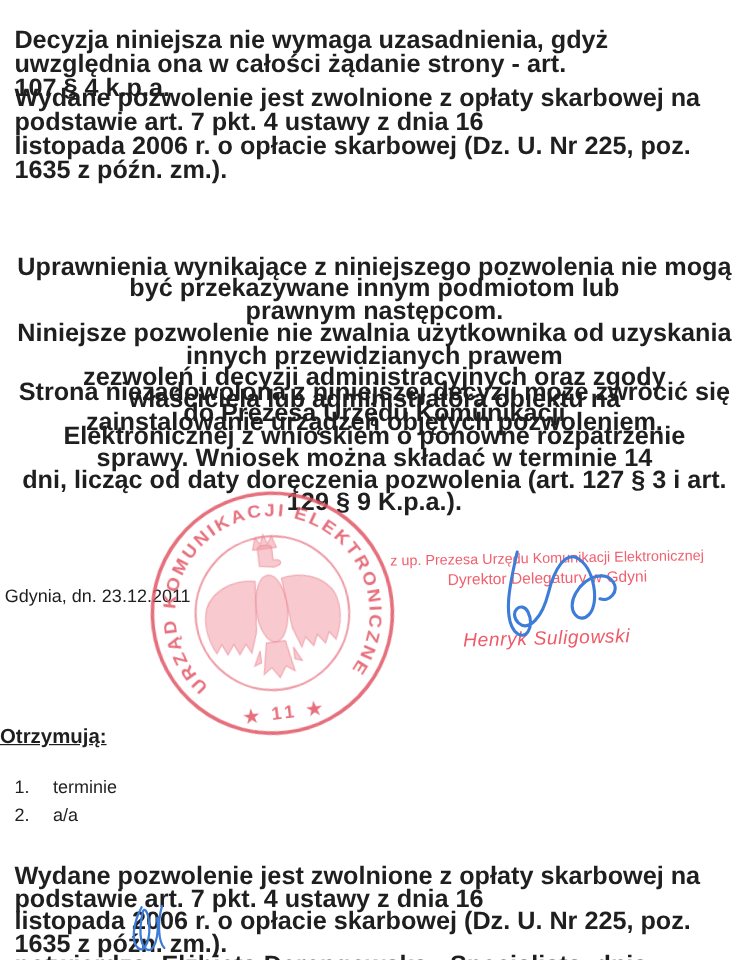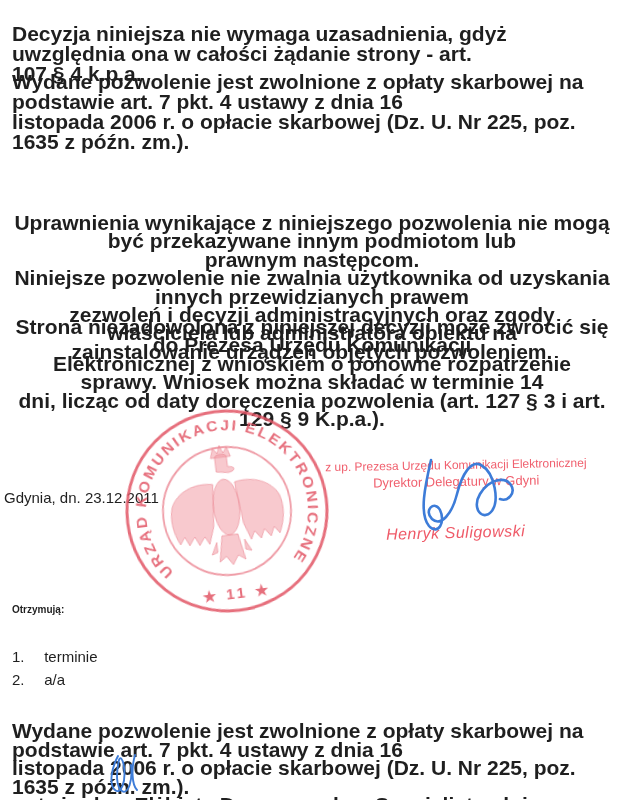--- a/index.html
+++ b/index.html
@@ -8,21 +8,22 @@
     font-family:"Liberation Sans", sans-serif;color:#1f1f1f;
   }
   .para{
     position:absolute;left:12px;width:600px;margin:0;
     font-size:21px;white-space:pre-line;letter-spacing:0;font-weight:bold;
   }
   .lh20{line-height:20px;}
   .lh18{line-height:18.4px;text-align:center;}
   .dateline{position:absolute;left:4px;top:489px;font-size:15px;}
   .recip-head{
-    position:absolute;left:12px;top:604px;font-size:10px;font-weight:bold;
+    position:absolute;left:0;top:604px;font-size:17px;font-weight:bold;
+    text-decoration:underline;
   }
   .recip-row{position:absolute;left:12px;font-size:15px;}
   .recip-num{display:inline-block;width:28px;}
   .footer{top:722px;line-height:18.6px;}
   
   .stamp{
     position:absolute;left:121px;top:401px;width:212px;height:220px;
     transform:rotate(-7deg);opacity:0.85;
   }
   .stamp svg{display:block;filter:blur(0.3px);}

